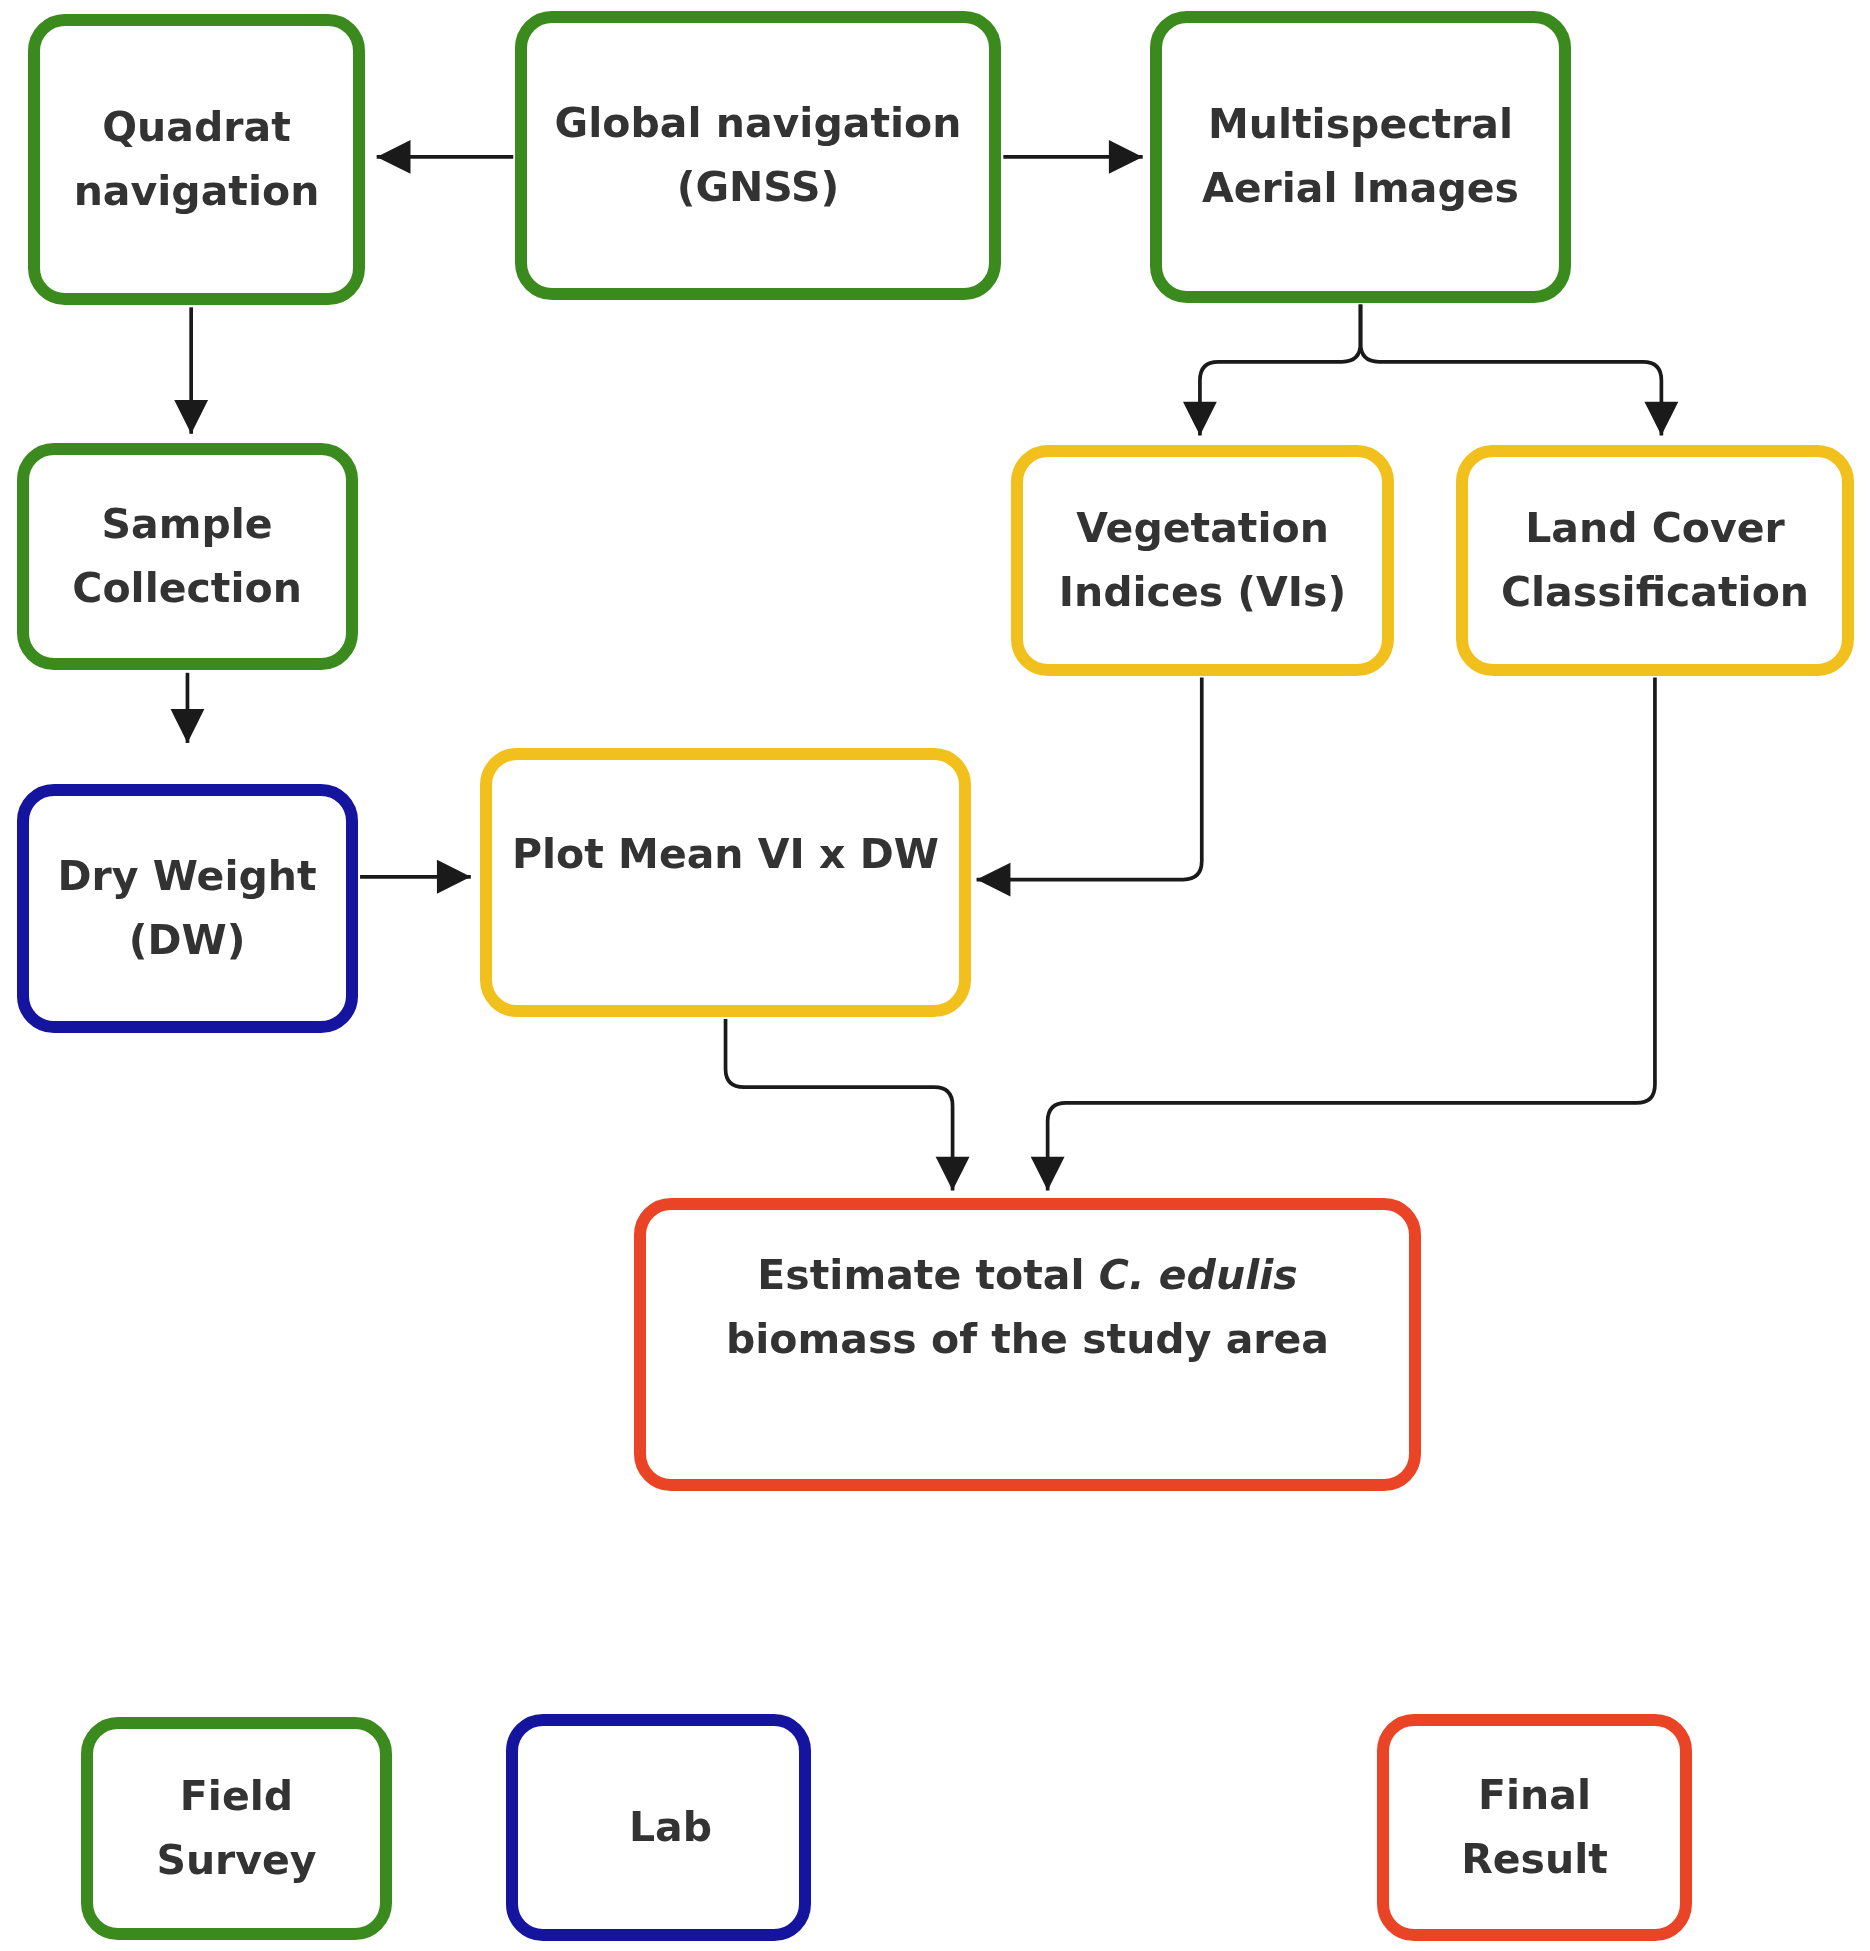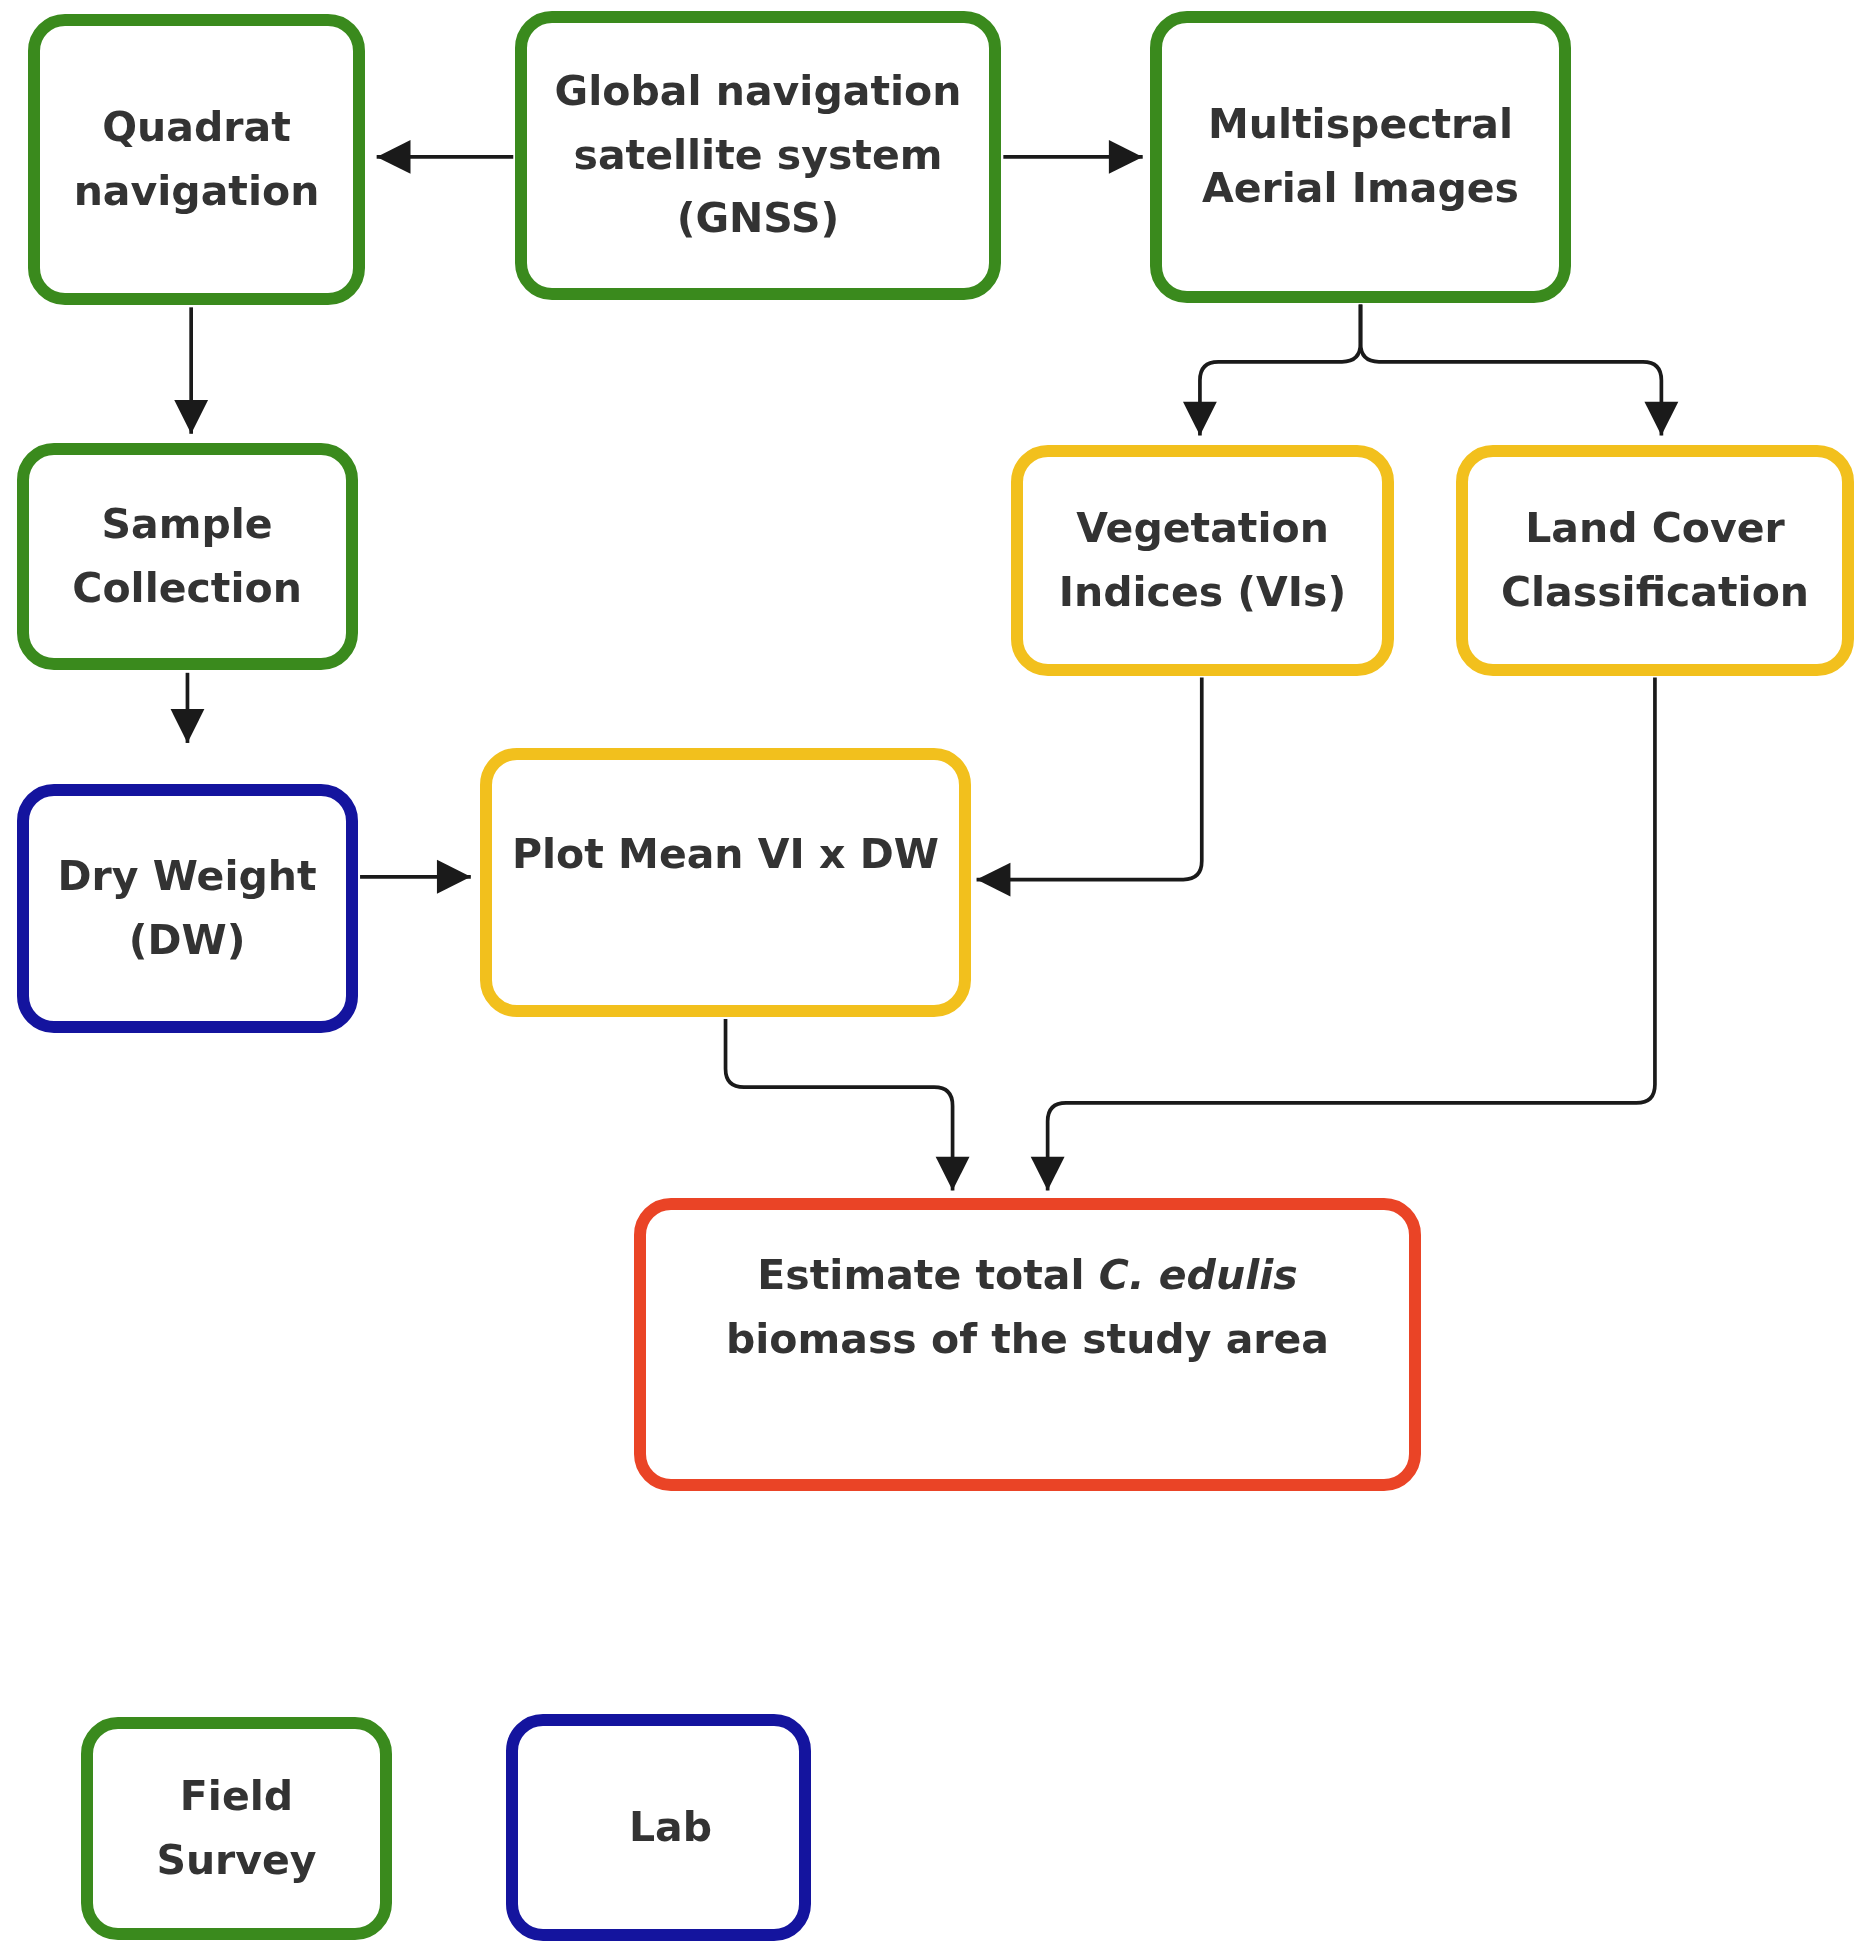--- a/index.html
+++ b/index.html
@@ -91,21 +91,20 @@
   <div id="n-quadrat" class="node cat-field-survey">
     <div class="label">
       <span class="line">Quadrat</span>
       <span class="line">navigation</span>
     </div>
   </div>
 
   <div id="n-gnss" class="node cat-field-survey">
     <div class="label">
       <span class="line">Global navigation</span>
-      <span class="line">satellite system</span>
       <span class="line">(GNSS)</span>
     </div>
   </div>
 
   <div id="n-multispectral" class="node cat-field-survey">
     <div class="label">
       <span class="line">Multispectral</span>
       <span class="line">Aerial Images</span>
     </div>
   </div>
@@ -158,15 +157,21 @@
     </div>
   </div>
 
   <div id="n-leg-lab" class="node cat-lab">
     <div class="label">
       <span class="line">Lab</span>
     </div>
   </div>
 
 
+  <div id="n-leg-final" class="node cat-final-result">
+    <div class="label">
+      <span class="line">Final</span>
+      <span class="line">Result</span>
+    </div>
+  </div>
 
 </div>
 
 
 </body></html>

